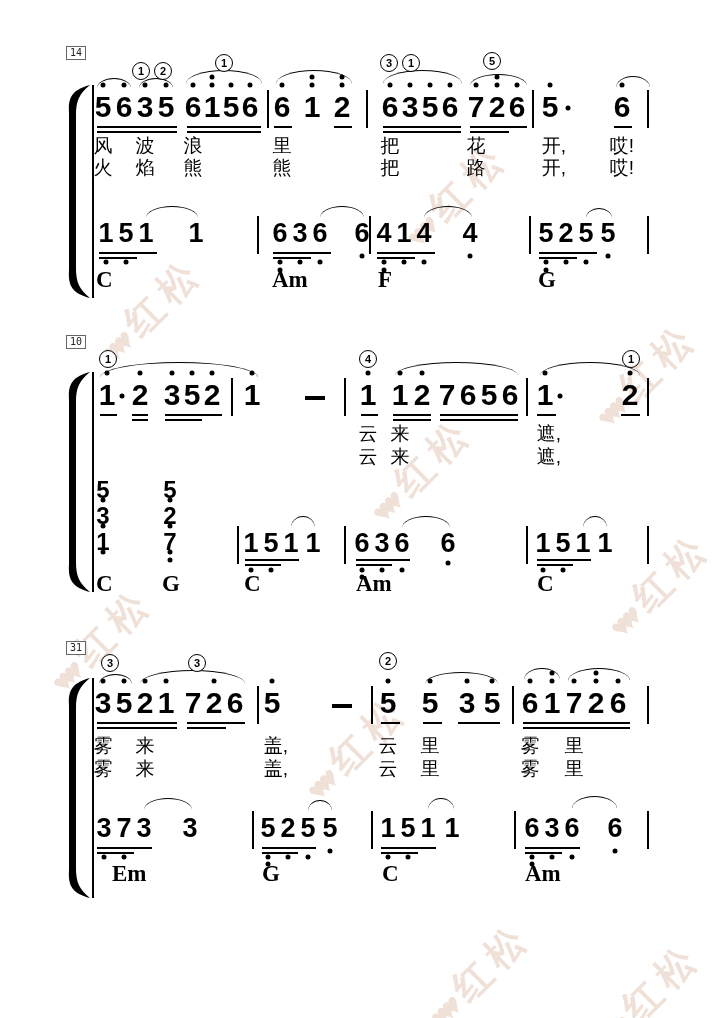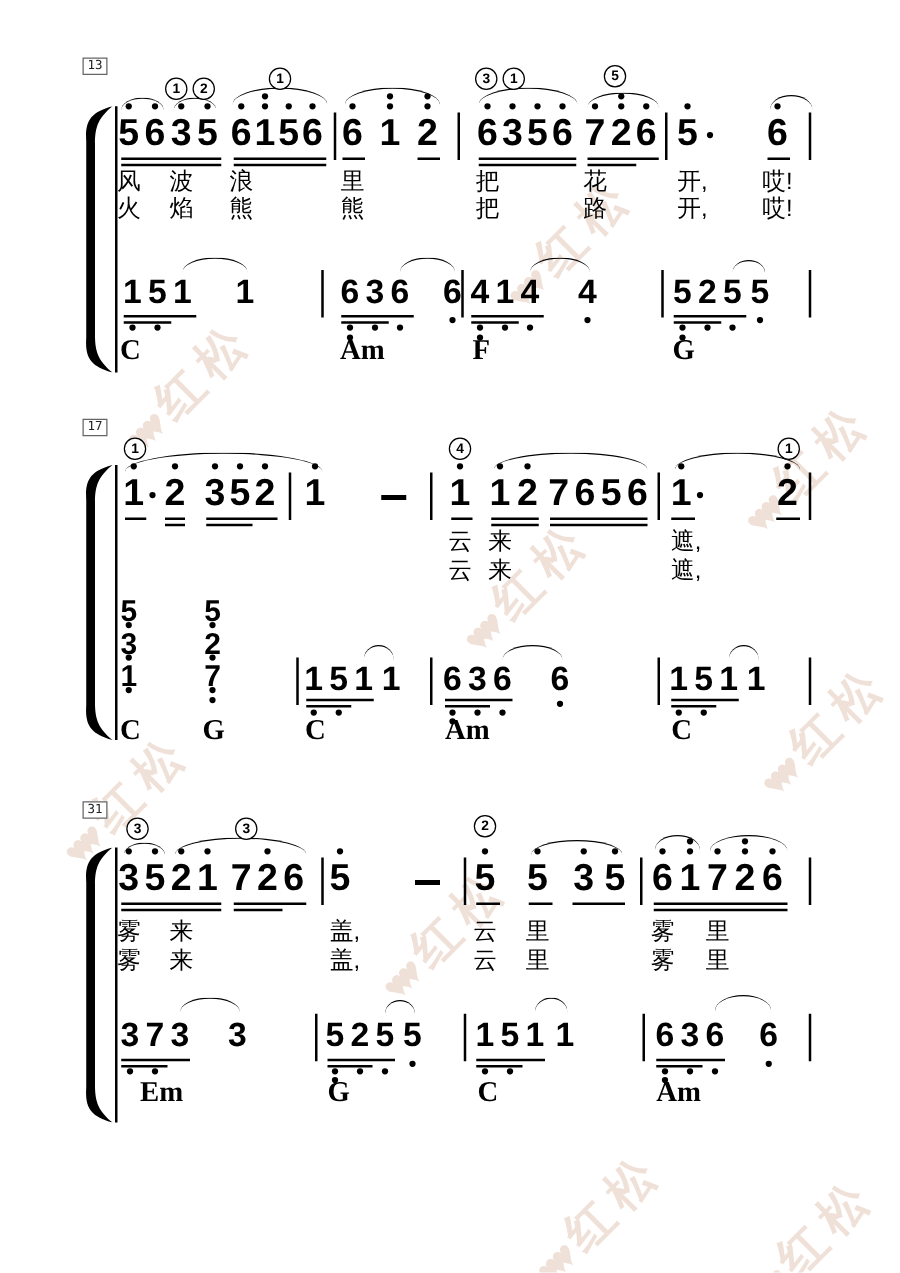--- a/index.html
+++ b/index.html
@@ -41,21 +41,21 @@
 <div id="score">
     <div class="wm" style="left: 150px; top: 310px;"><span class="hearts">♥♥♥</span><span>红松</span></div>
     <div class="wm" style="left: 455px; top: 195px;"><span class="hearts">♥♥♥</span><span>红松</span></div>
     <div class="wm" style="left: 645px; top: 375px;"><span class="hearts">♥♥♥</span><span>红松</span></div>
     <div class="wm" style="left: 420px; top: 470px;"><span class="hearts">♥♥♥</span><span>红松</span></div>
     <div class="wm" style="left: 100px; top: 640px;"><span class="hearts">♥♥♥</span><span>红松</span></div>
     <div class="wm" style="left: 658px; top: 585px;"><span class="hearts">♥♥♥</span><span>红松</span></div>
     <div class="wm" style="left: 355px; top: 748px;"><span class="hearts">♥♥♥</span><span>红松</span></div>
     <div class="wm" style="left: 478px; top: 975px;"><span class="hearts">♥♥♥</span><span>红松</span></div>
     <div class="wm" style="left: 648px; top: 995px;"><span class="hearts">♥♥♥</span><span>红松</span></div>
-    <div class="mlabel" style="left: 66px; top: 46px;">13</div>
+    <div class="mlabel" style="left: 66px; top: 46px;">14</div>
     <div class="brace" style="left: 60px; top: 85px;"><svg width="32" height="213" viewBox="0 0 32 213" xmlns="http://www.w3.org/2000/svg">
     <path d="M30 0 C 12 5, 8 12, 9 28 L 9 185 C 8 201, 12 208, 30 213
              C 19 204, 16 197, 16 183 L 16 30 C 16 16, 19 9, 30 0 Z" fill="#000"></path>
       </svg></div>
     <div class="thinline" style="left: 92px; top: 85px; height: 213px;"></div>
     <div class="note mel" style="left: 103px; top: 92px;">5</div>
     <div class="note mel" style="left: 124px; top: 92px;">6</div>
     <div class="note mel" style="left: 145px; top: 92px;">3</div>
     <div class="note mel" style="left: 166px; top: 92px;">5</div>
     <div class="note mel" style="left: 193px; top: 92px;">6</div>
@@ -189,21 +189,21 @@
     <div class="slur" style="left: 424px; top: 206px; width: 48px; height: 12px;"></div>
     <div class="slur" style="left: 586px; top: 208px; width: 26px; height: 10px;"></div>
     <div class="bar" style="left: 258px; top: 216px; height: 38px;"></div>
     <div class="bar" style="left: 370px; top: 216px; height: 38px;"></div>
     <div class="bar" style="left: 530px; top: 216px; height: 38px;"></div>
     <div class="bar" style="left: 648px; top: 216px; height: 38px;"></div>
     <div class="chord" style="left: 96px; top: 268px;">C</div>
     <div class="chord" style="left: 272px; top: 268px;">Am</div>
     <div class="chord" style="left: 378px; top: 268px;">F</div>
     <div class="chord" style="left: 538px; top: 268px;">G</div>
-    <div class="mlabel" style="left: 66px; top: 335px;">17</div>
+    <div class="mlabel" style="left: 66px; top: 335px;">10</div>
     <div class="brace" style="left: 60px; top: 372px;"><svg width="32" height="220" viewBox="0 0 32 220" xmlns="http://www.w3.org/2000/svg">
     <path d="M30 0 C 12 5, 8 12, 9 28 L 9 192 C 8 208, 12 215, 30 220
              C 19 211, 16 204, 16 190 L 16 30 C 16 16, 19 9, 30 0 Z" fill="#000"></path>
       </svg></div>
     <div class="thinline" style="left: 92px; top: 372px; height: 220px;"></div>
     <div class="note mel" style="left: 107px; top: 380px;">1</div>
     <div class="note mel" style="left: 140px; top: 380px;">2</div>
     <div class="note mel" style="left: 172px; top: 380px;">3</div>
     <div class="note mel" style="left: 192px; top: 380px;">5</div>
     <div class="note mel" style="left: 212px; top: 380px;">2</div>

